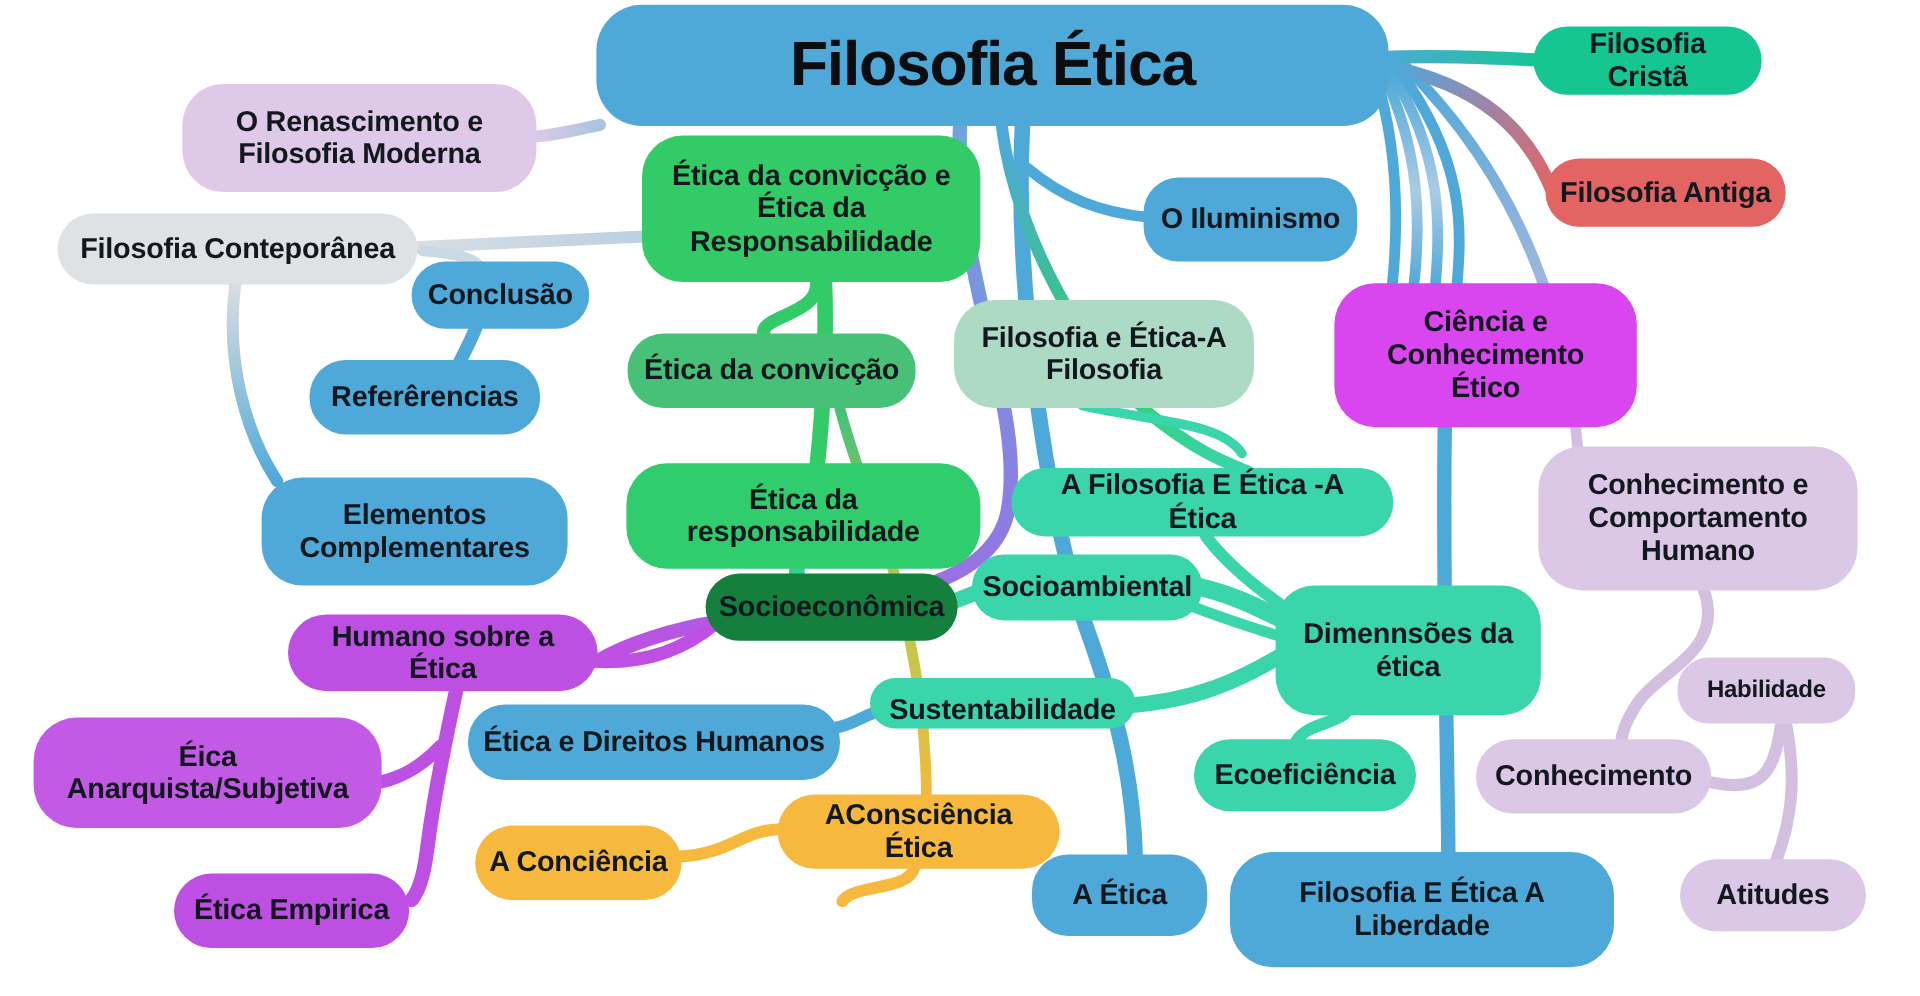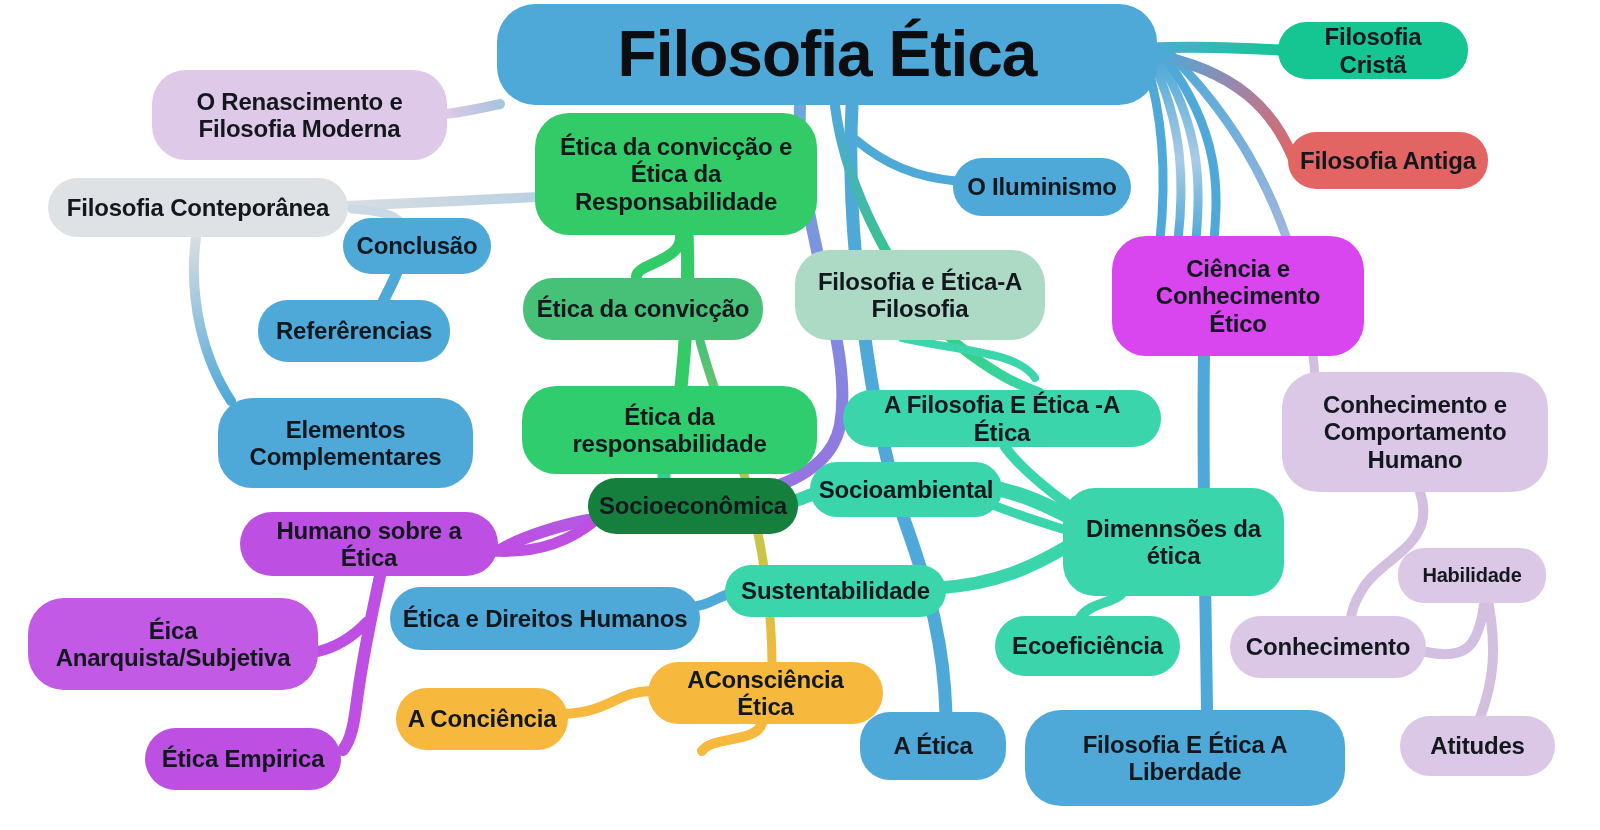--- a/index.html
+++ b/index.html
@@ -19,21 +19,21 @@
     color:#13181f;
     font-weight:700;
     font-size:24px;
     line-height:1.14;
     white-space:pre-line;
     letter-spacing:-0.2px;
     box-sizing:border-box;
     padding:2px 10px;
   }
   .node.title{
-    font-size:64px;
+    font-size:52px;
     letter-spacing:-1px;
     color:#0c0d10;
   }
 </style>
 </head>
 <body>
 
 <div class="stage">
 
   <svg class="edges" viewBox="0 0 1600 830" xmlns="http://www.w3.org/2000/svg">
@@ -140,37 +140,37 @@
   <div class="node" style="left: 343px; top: 218px; width: 148px; height: 56px; border-radius: 28px; background: rgb(79, 169, 216);"><span>Conclusão</span></div>
   <div class="node" style="left: 258px; top: 300px; width: 192px; height: 62px; border-radius: 30px; background: rgb(79, 169, 216);"><span>Referêrencias</span></div>
   <div class="node" style="left: 218px; top: 398px; width: 255px; height: 90px; border-radius: 34px; background: rgb(79, 169, 216);"><span>Elementos
 Complementares</span></div>
   <div class="node" style="left: 535px; top: 113px; width: 282px; height: 122px; border-radius: 34px; background: rgb(51, 203, 104);"><span>Ética da convicção e
 Ética da
 Responsabilidade</span></div>
   <div class="node" style="left: 523px; top: 278px; width: 240px; height: 62px; border-radius: 30px; background: rgb(71, 193, 120);"><span>Ética da convicção</span></div>
   <div class="node" style="left: 522px; top: 386px; width: 295px; height: 88px; border-radius: 34px; background: rgb(47, 205, 109);"><span>Ética da
 responsabilidade</span></div>
-  <div class="node" style="left: 953px; top: 158px; width: 178px; height: 58px; border-radius: 29px; background: rgb(79, 169, 216);"><span>O Iluminismo</span></div>
+  <div class="node" style="left: 953px; top: 148px; width: 178px; height: 70px; border-radius: 29px; background: rgb(79, 169, 216);"><span>O Iluminismo</span></div>
   <div class="node" style="left: 795px; top: 250px; width: 250px; height: 90px; border-radius: 34px; background: rgb(172, 218, 197);"><span>Filosofia e Ética-A
 Filosofia</span></div>
   <div class="node" style="left: 1112px; top: 236px; width: 252px; height: 120px; border-radius: 34px; background: #d946ef;"><span>Ciência e
 Conhecimento
 Ético</span></div>
   <div class="node" style="left: 843px; top: 390px; width: 318px; height: 57px; border-radius: 28px; background: rgb(59, 213, 172);"><span>A Filosofia E Ética -A Ética</span></div>
   <div class="node" style="left: 810px; top: 462px; width: 192px; height: 55px; border-radius: 27px; background: rgb(59, 213, 172);"><span>Socioambiental</span></div>
   <div class="node" style="left: 588px; top: 478px; width: 210px; height: 56px; border-radius: 28px; background: #15803d;"><span>Socioeconômica</span></div>
   <div class="node" style="left: 1063px; top: 488px; width: 221px; height: 108px; border-radius: 32px; background: rgb(59, 213, 172);"><span>Dimennsões da
 ética</span></div>
   <div class="node" style="left: 1282px; top: 372px; width: 266px; height: 120px; border-radius: 36px; background: rgb(219, 199, 230);"><span>Conhecimento e
 Comportamento
 Humano</span></div>
   <div class="node" style="left: 240px; top: 512px; width: 258px; height: 64px; border-radius: 32px; background: rgb(190, 79, 227);"><span>Humano sobre a Ética</span></div>
   <div class="node" style="left: 390px; top: 587px; width: 310px; height: 63px; border-radius: 31px; background: rgb(79, 169, 216);"><span>Ética e Direitos Humanos</span></div>
-  <div class="node" style="left: 725px; top: 565px; width: 221px; height: 52px; border-radius: 29px; background: rgb(59, 213, 172);"><span>Sustentabilidade</span></div>
+  <div class="node" style="left: 725px; top: 565px; width: 221px; height: 42px; border-radius: 29px; background: rgb(59, 213, 172); align-items: flex-end;"><span>Sustentabilidade</span></div>
   <div class="node" style="left: 1398px; top: 548px; width: 148px; height: 55px; border-radius: 26px; font-size: 20px; background: rgb(219, 199, 230);"><span>Habilidade</span></div>
   <div class="node" style="left: 995px; top: 616px; width: 185px; height: 60px; border-radius: 30px; background: rgb(59, 213, 172);"><span>Ecoeficiência</span></div>
   <div class="node" style="left: 1230px; top: 616px; width: 196px; height: 62px; border-radius: 31px; background: rgb(219, 199, 230);"><span>Conhecimento</span></div>
   <div class="node" style="left: 28px; top: 598px; width: 290px; height: 92px; border-radius: 36px; background: rgb(195, 90, 230);"><span>Éica
 Anarquista/Subjetiva</span></div>
   <div class="node" style="left: 648px; top: 662px; width: 235px; height: 62px; border-radius: 31px; background: rgb(246, 185, 62);"><span>AConsciência Ética</span></div>
   <div class="node" style="left: 396px; top: 688px; width: 172px; height: 62px; border-radius: 31px; background: rgb(246, 185, 62);"><span>A Conciência</span></div>
   <div class="node" style="left: 145px; top: 728px; width: 196px; height: 62px; border-radius: 31px; background: rgb(190, 79, 227);"><span>Ética Empirica</span></div>
   <div class="node" style="left: 860px; top: 712px; width: 146px; height: 68px; border-radius: 30px; background: rgb(79, 169, 216);"><span>A Ética</span></div>
   <div class="node" style="left: 1025px; top: 710px; width: 320px; height: 96px; border-radius: 36px; background: rgb(79, 169, 216);"><span>Filosofia E Ética A

